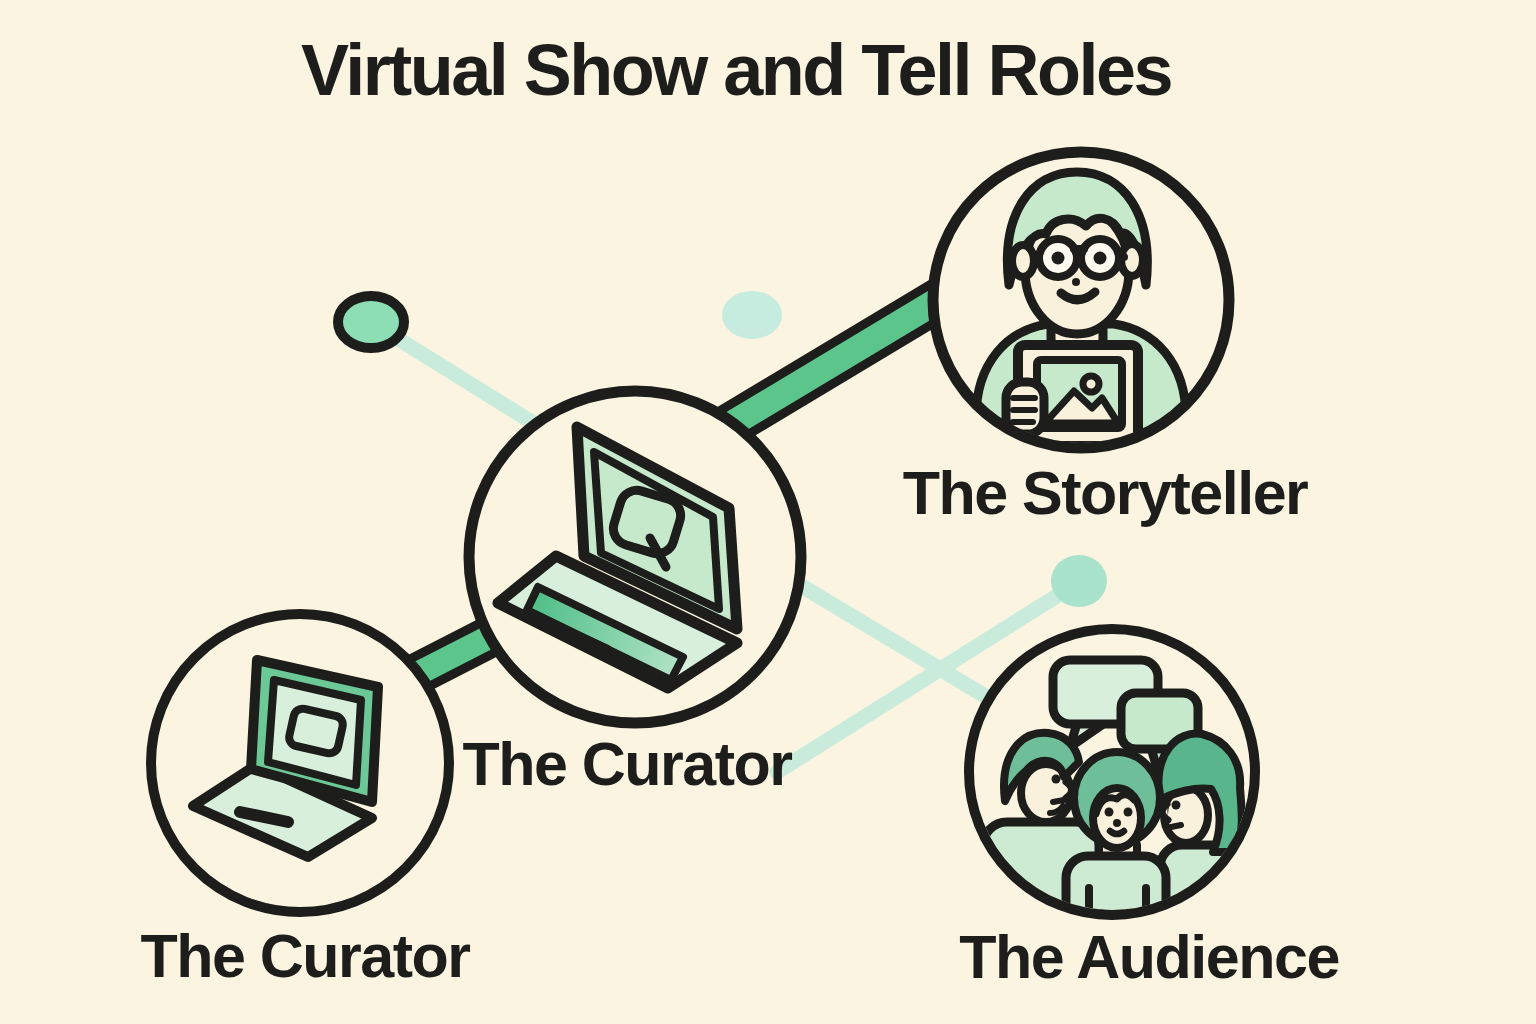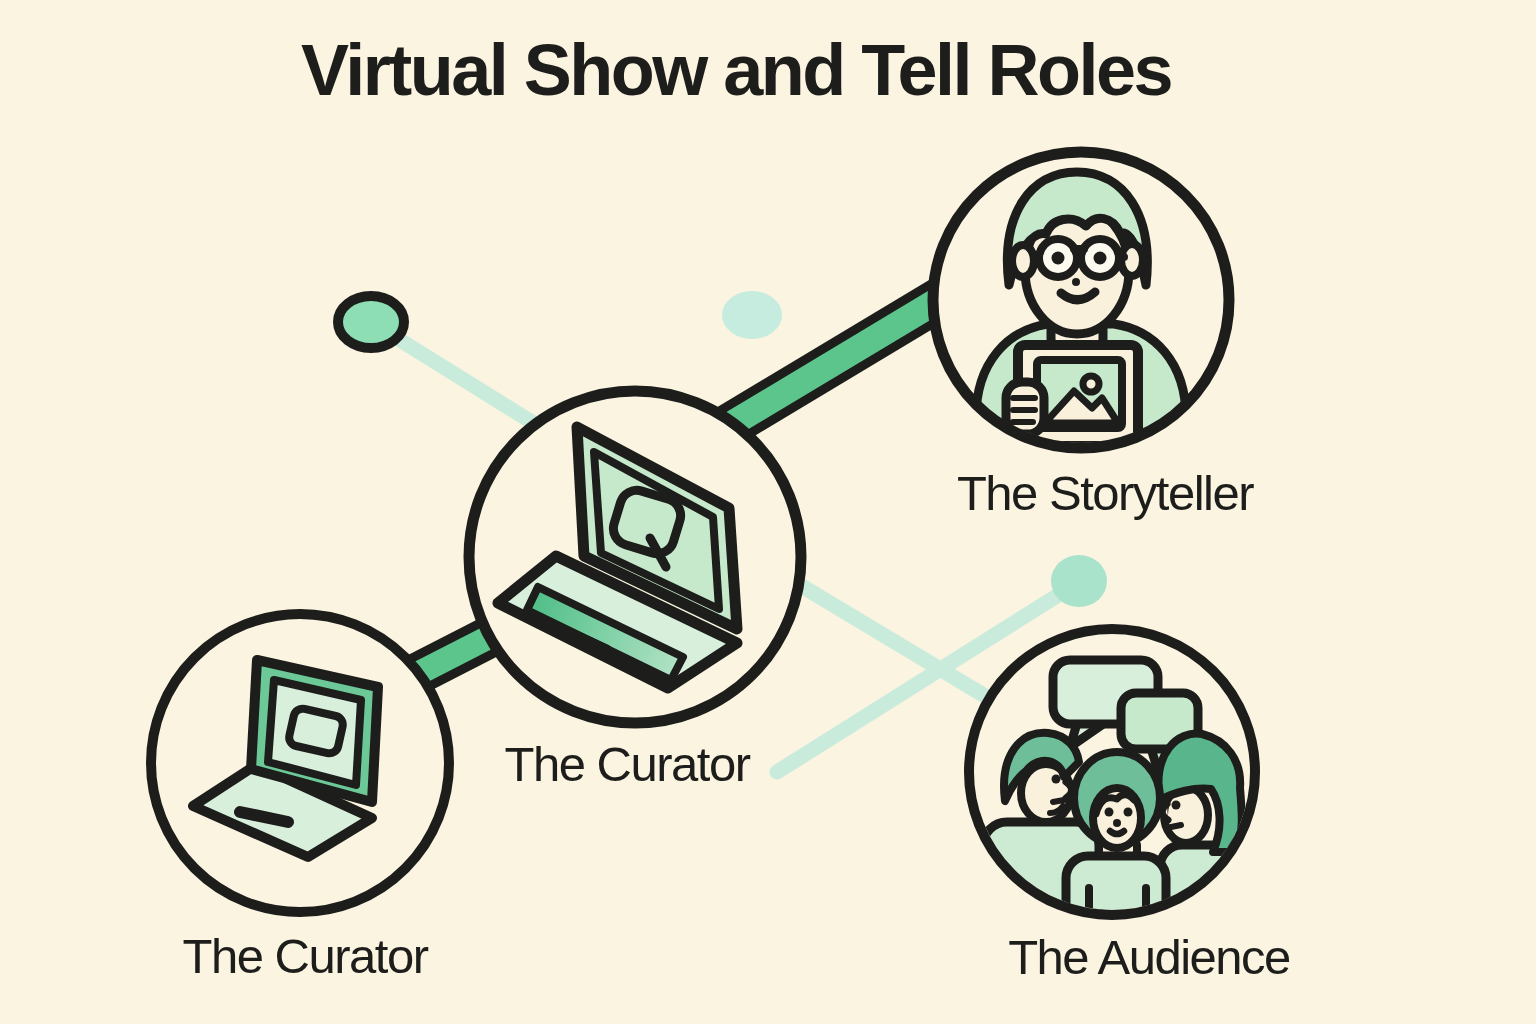--- a/index.html
+++ b/index.html
@@ -17,21 +17,21 @@
   }
   .stage{position:absolute;inset:0}
   svg.canvas{position:absolute;left:0;top:0;z-index:1}
   .title{
     position:absolute;top:22px;left:729px;transform:translateX(-50%);
     font-size:72px;font-weight:bold;letter-spacing:-2.5px;white-space:nowrap;
     z-index:3;margin:7px;
   }
   .node-label{
     position:absolute;transform:translate(-50%,-50%);
-    font-size:49px;font-weight:normal;letter-spacing:-1.5px;white-space:nowrap;z-index:3;
+    font-size:61px;font-weight:bold;letter-spacing:-1.5px;white-space:nowrap;z-index:3;
   }
   .lbl-storyteller{left:1105px;top:493px}
   .lbl-curator-main{left:627px;top:764px}
   .lbl-curator-2{left:305px;top:956px}
   .lbl-audience{left:1149px;top:957px}
 </style>
 </head>
 <body>
 
 <div class="stage">

